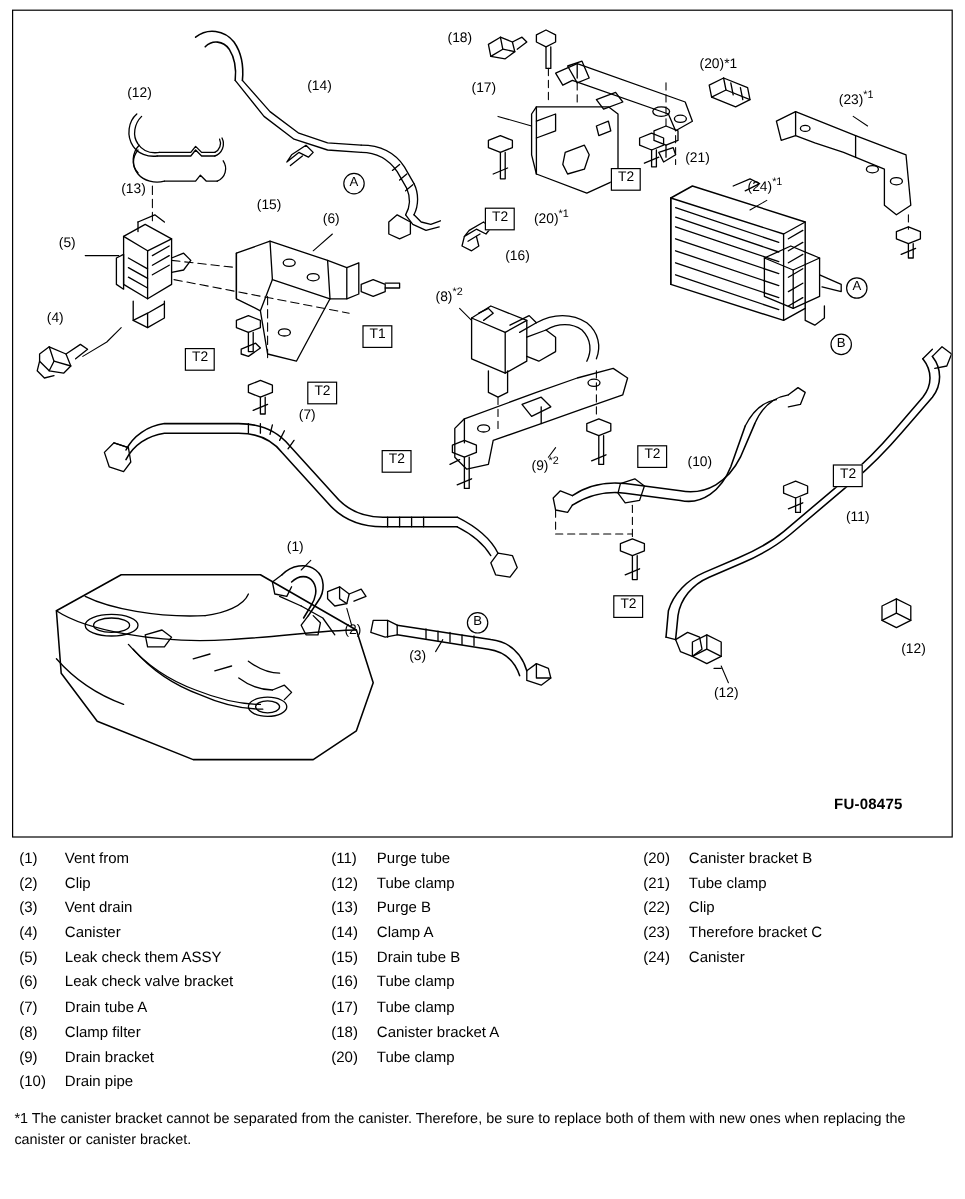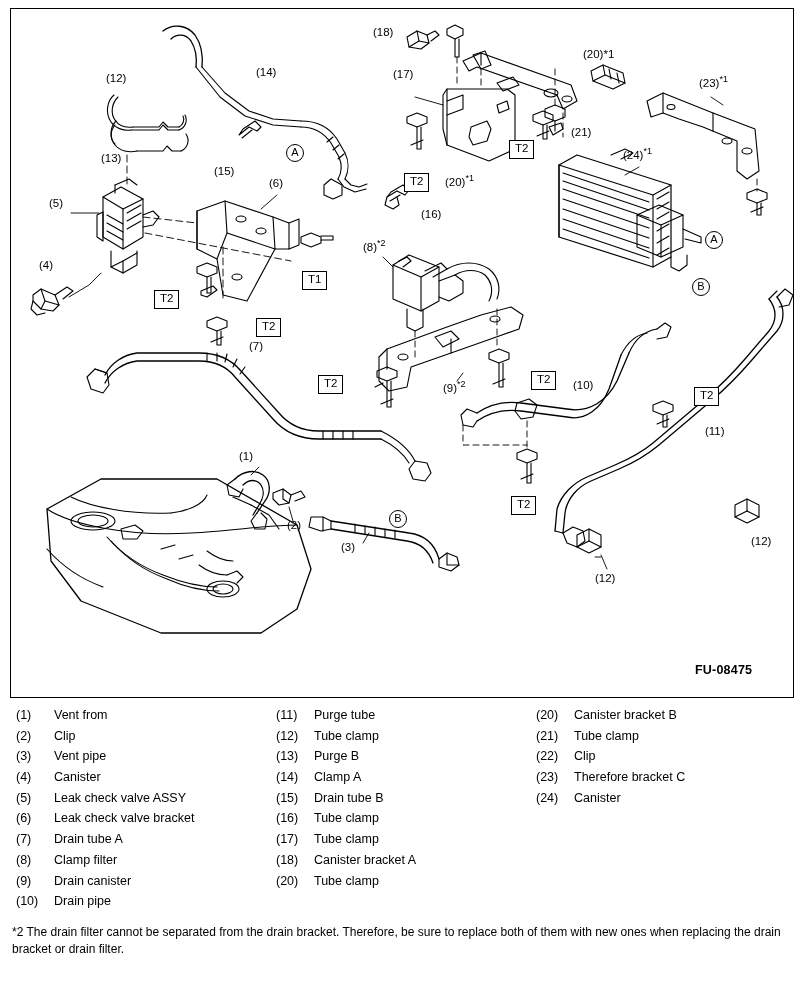--- a/index.html
+++ b/index.html
@@ -539,45 +539,45 @@
         <div class="legend-row">
           <div class="legend-num">(1)</div>
           <div class="legend-label">Vent from</div>
         </div>
         <div class="legend-row">
           <div class="legend-num">(2)</div>
           <div class="legend-label">Clip</div>
         </div>
         <div class="legend-row">
           <div class="legend-num">(3)</div>
-          <div class="legend-label">Vent pipe</div>
+          <div class="legend-label">Vent drain</div>
         </div>
         <div class="legend-row">
           <div class="legend-num">(4)</div>
           <div class="legend-label">Canister</div>
         </div>
         <div class="legend-row">
           <div class="legend-num">(5)</div>
-          <div class="legend-label">Leak check valve ASSY</div>
+          <div class="legend-label">Leak check them ASSY</div>
         </div>
         <div class="legend-row">
           <div class="legend-num">(6)</div>
           <div class="legend-label">Leak check valve bracket</div>
         </div>
         <div class="legend-row">
           <div class="legend-num">(7)</div>
           <div class="legend-label">Drain tube A</div>
         </div>
         <div class="legend-row">
           <div class="legend-num">(8)</div>
           <div class="legend-label">Clamp filter</div>
         </div>
         <div class="legend-row">
           <div class="legend-num">(9)</div>
-          <div class="legend-label">Drain canister</div>
+          <div class="legend-label">Drain bracket</div>
         </div>
         <div class="legend-row">
           <div class="legend-num">(10)</div>
           <div class="legend-label">Drain pipe</div>
         </div>
       </div>
 
       <div class="legend-col">
         <div class="legend-row">
           <div class="legend-num">(11)</div>
@@ -637,16 +637,16 @@
         <div class="legend-row">
           <div class="legend-num">(24)</div>
           <div class="legend-label">Canister</div>
         </div>
       </div>
 
     </div>
   </div>
 
   <div class="footnotes">
-    <div class="footnote">*2 The drain filter cannot be separated from the drain bracket. Therefore, be sure to replace both of them with new ones when replacing the drain bracket or drain filter.</div>
+    <div class="footnote">*1 The canister bracket cannot be separated from the canister. Therefore, be sure to replace both of them with new ones when replacing the canister or canister bracket.</div>
   </div>
 
 </div>
 
 </body></html>

